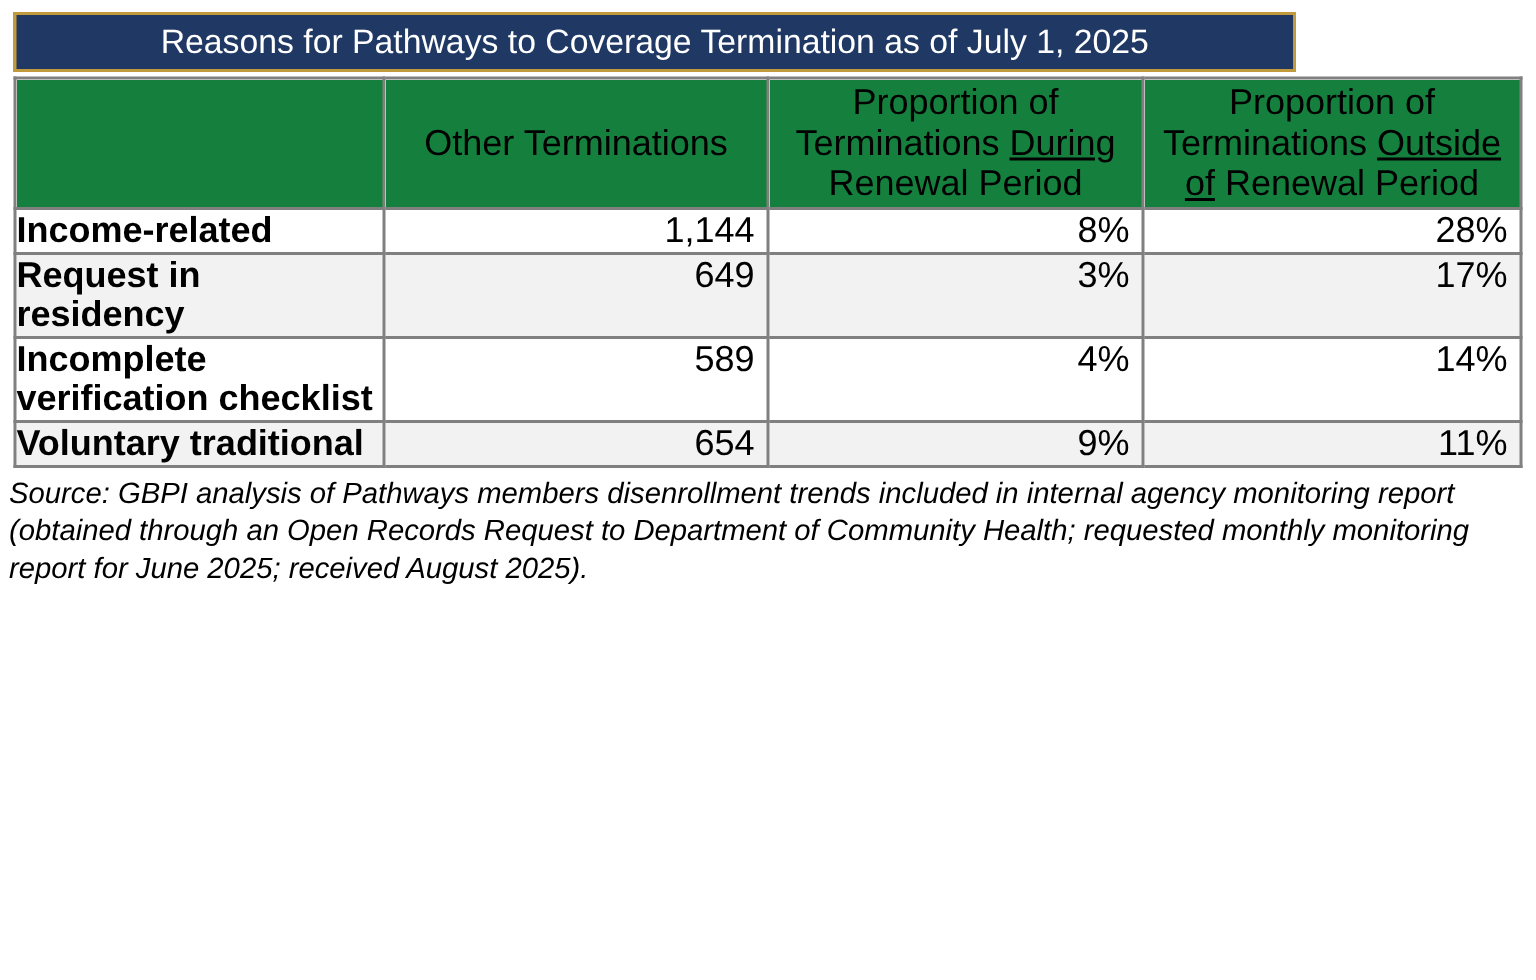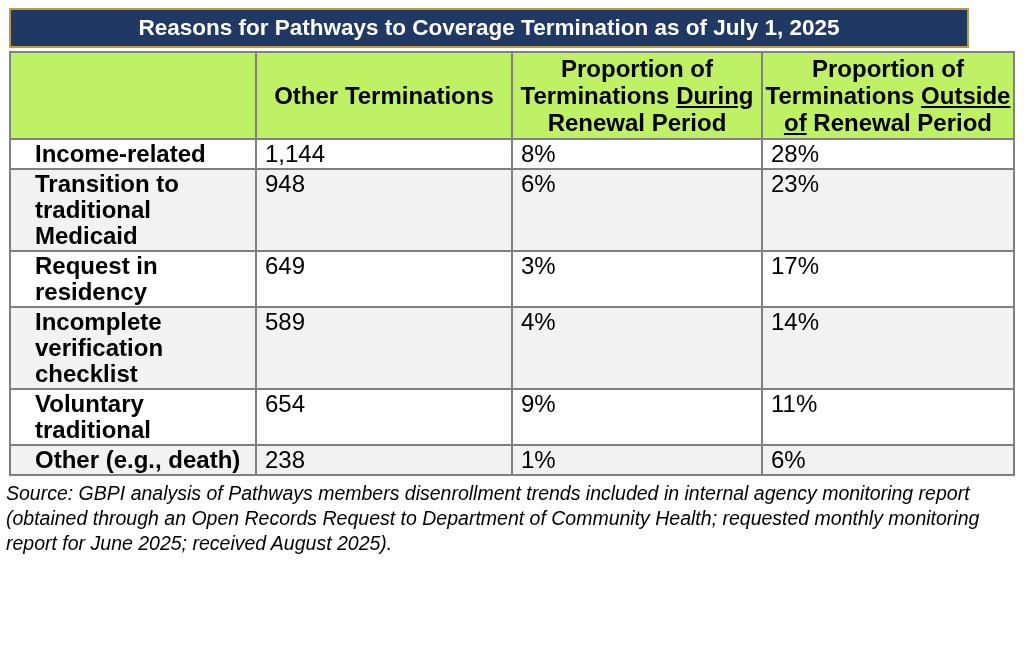--- a/index.html
+++ b/index.html
@@ -8,68 +8,68 @@
     background: #ffffff;
     font-family: "Liberation Sans", sans-serif;
     color: #000000;
   }
   .wrap {
     width: 1004px;
     padding: 8px 0 0 9px;
   }
   .titlebar {
     box-sizing: border-box;
-    width: 960px;
+    width: 855px;
     background: #1F3864;
     border: 2px solid #C09A3C;
     color: #ffffff;
-    font-weight: bold;
+    font-weight: normal;
     font-size: 22.5px;
     line-height: 27px;
     text-align: center;
     padding: 4px 0 5px 0;
   }
   table.data {
     border-collapse: collapse;
     table-layout: fixed;
     width: 1004px;
     margin-top: 3px;
   }
   col.c1 { width: 246px; }
   col.c2 { width: 256px; }
   col.c3 { width: 250px; }
   col.c4 { width: 252px; }
   table.data th, table.data td {
     border: 2px solid #808080;
     overflow: hidden;
   }
   table.data th {
-    background: #bef264;
-    font-weight: bold;
+    background: #15803d;
+    font-weight: normal;
     font-size: 24px;
     line-height: 27px;
     text-align: center;
     vertical-align: middle;
     padding: 2px 2px;
   }
   table.data td {
     font-size: 24px;
     line-height: 26px;
     vertical-align: top;
     padding: 1px 8px 1px 8px;
     background: #ffffff;
   }
   table.data td.label {
     font-weight: bold;
     text-align: left;
-    padding-left: 24px;
+    padding-left: 0;
     padding-right: 4px;
   }
   table.data td.num {
-    text-align: left;
+    text-align: right;
   }
   table.data tbody tr:nth-child(even) td {
     background: #F2F2F2;
   }
   .u { text-decoration: underline; }
   .b { font-weight: normal; }
   .source {
     width: 1010px;
     font-style: italic;
     font-size: 19.5px;
@@ -113,47 +113,35 @@
       </tr>
     </thead>
     <tbody>
       <tr>
         <td class="label">Income-related</td>
         <td class="num"><span>1,144</span></td>
         <td class="num"><span>8%</span></td>
         <td class="num"><span class="b">28%</span></td>
       </tr>
       <tr>
-        <td class="label">Transition to traditional Medicaid</td>
-        <td class="num"><span>948</span></td>
-        <td class="num"><span>6%</span></td>
-        <td class="num"><span class="b">23%</span></td>
-      </tr>
-      <tr>
         <td class="label">Request in residency</td>
         <td class="num"><span>649</span></td>
         <td class="num"><span>3%</span></td>
         <td class="num"><span>17%</span></td>
       </tr>
       <tr>
         <td class="label">Incomplete verification checklist</td>
         <td class="num"><span>589</span></td>
         <td class="num"><span>4%</span></td>
         <td class="num"><span>14%</span></td>
       </tr>
       <tr>
         <td class="label">Voluntary traditional</td>
         <td class="num"><span>654</span></td>
         <td class="num"><span>9%</span></td>
         <td class="num"><span>11%</span></td>
       </tr>
-      <tr>
-        <td class="label">Other (e.g., death)</td>
-        <td class="num"><span>238</span></td>
-        <td class="num"><span>1%</span></td>
-        <td class="num"><span>6%</span></td>
-      </tr>
     </tbody>
   </table>
 
   <div class="source">Source: GBPI analysis of Pathways members disenrollment trends included in internal agency monitoring report (obtained through an Open Records Request to Department of Community Health; requested monthly monitoring report for June 2025; received August 2025).</div>
 
 </div>
 
 </body></html>

